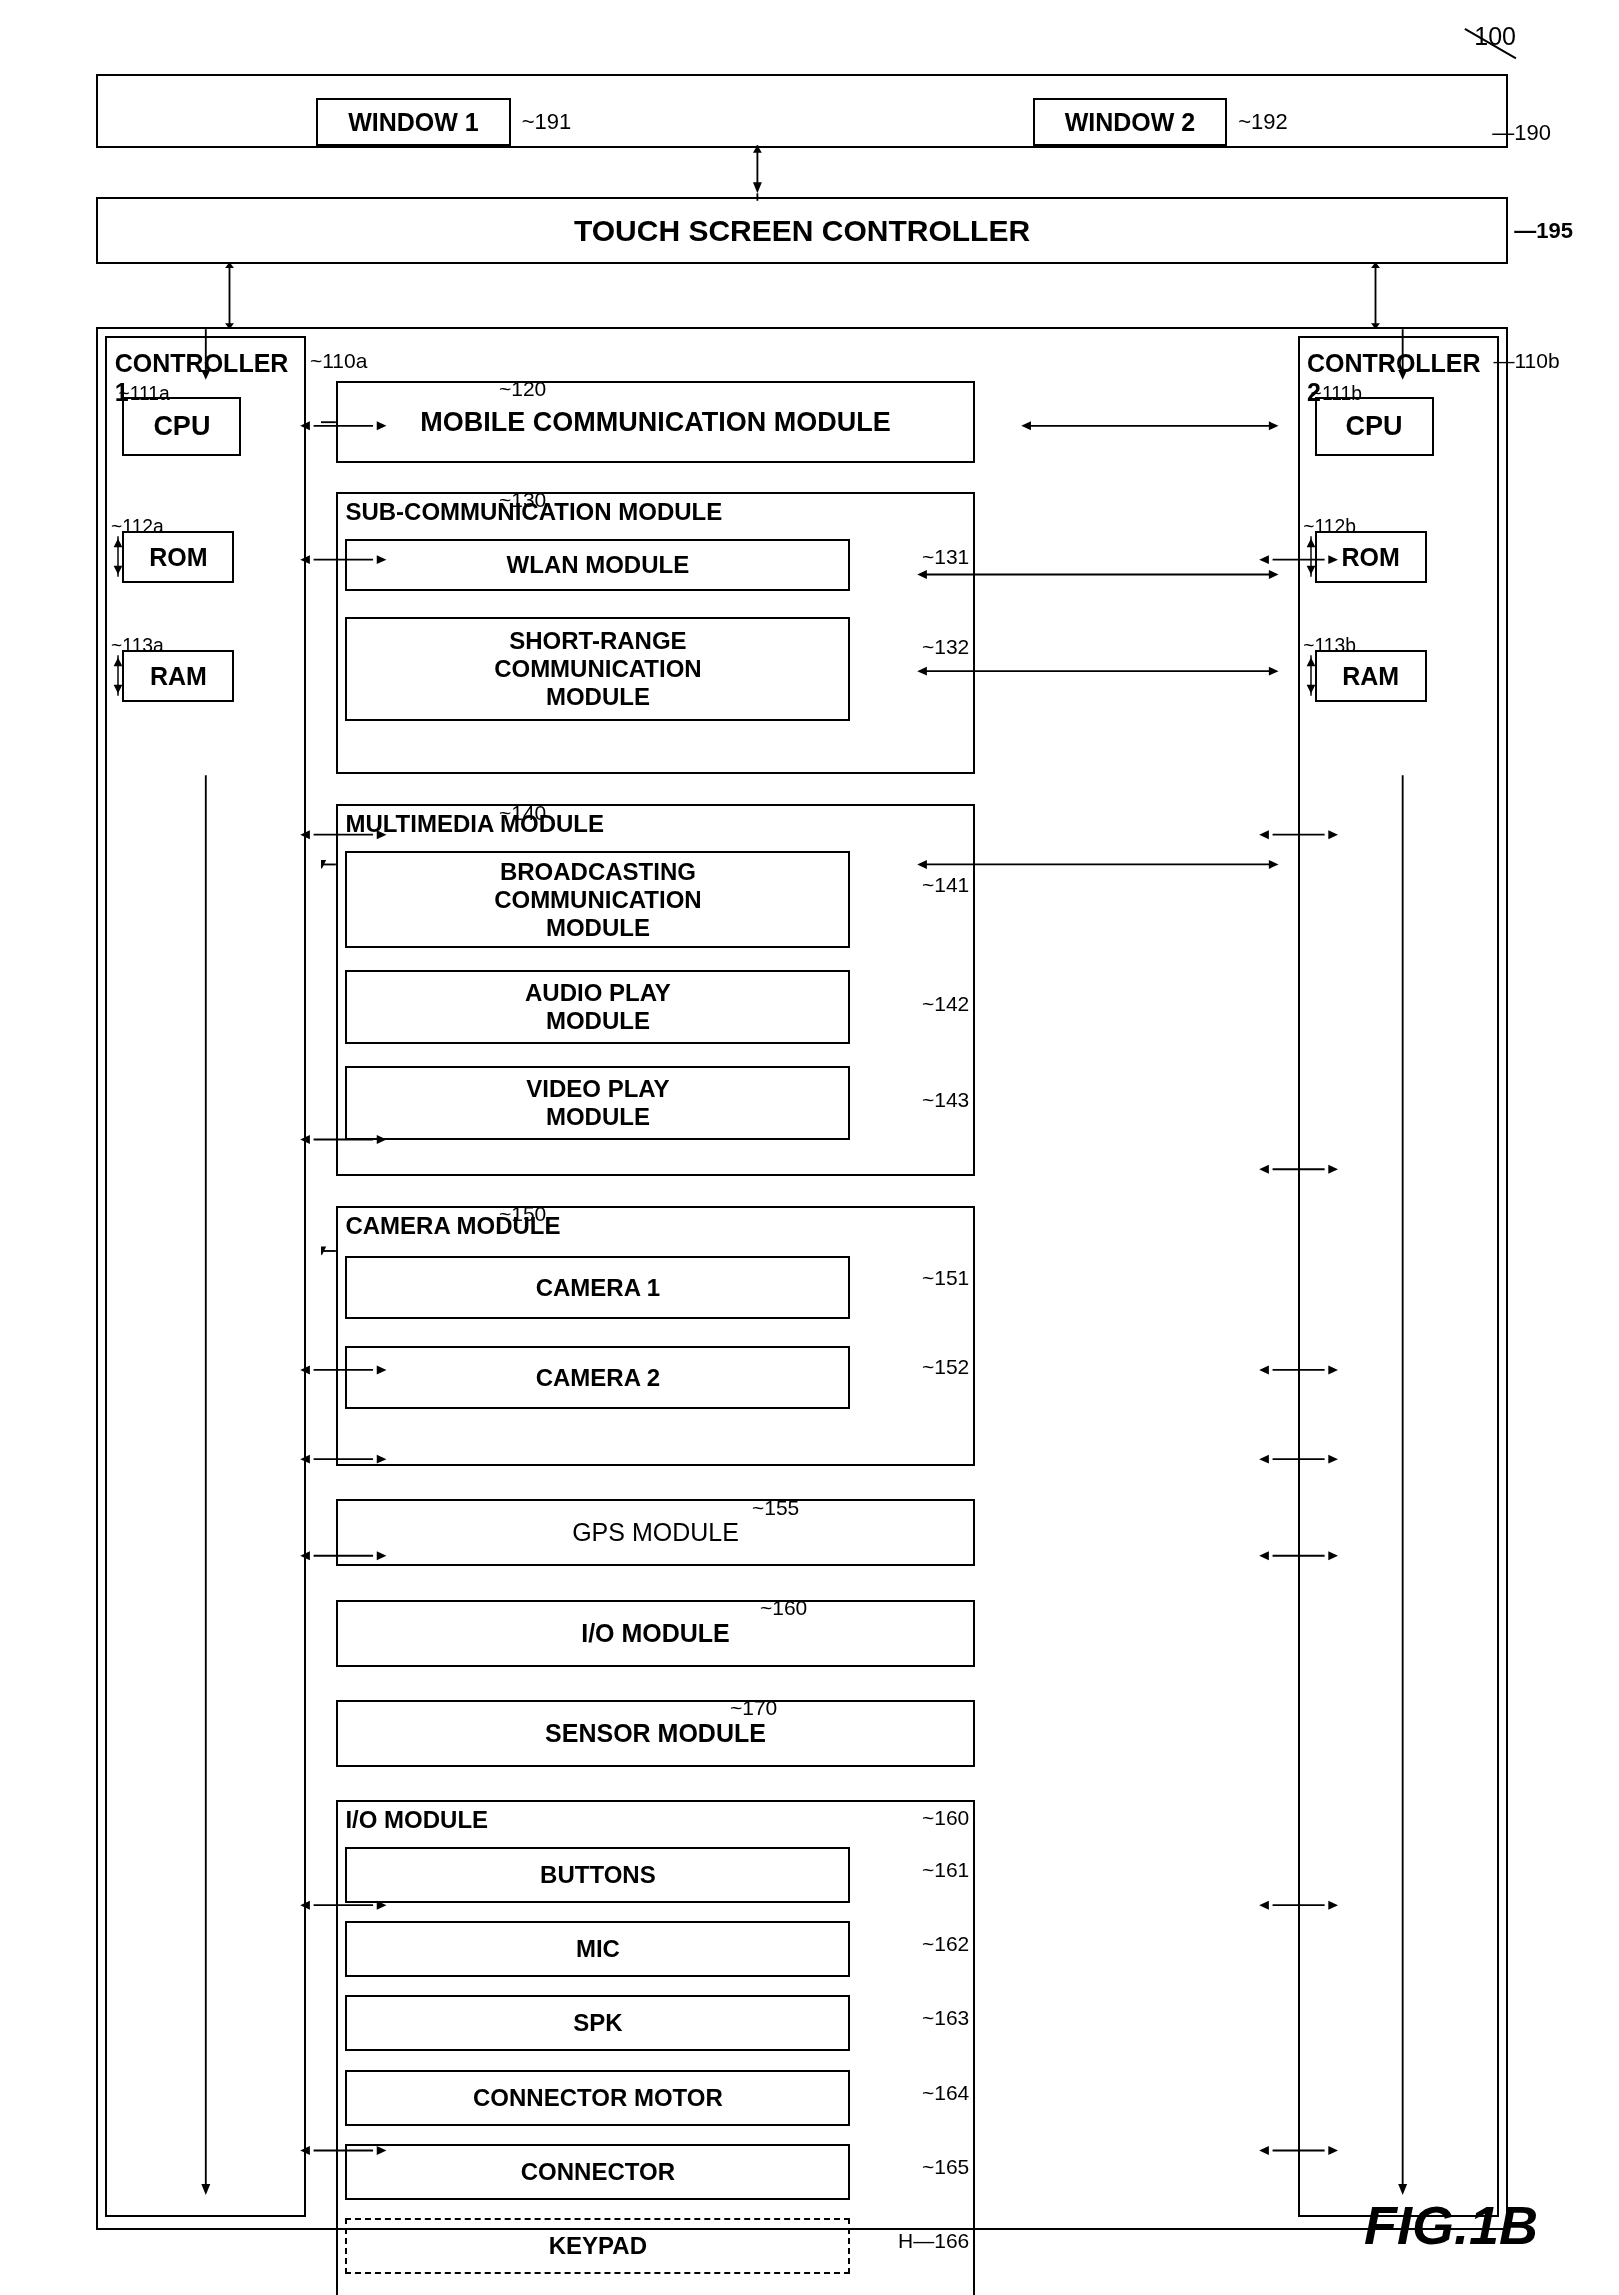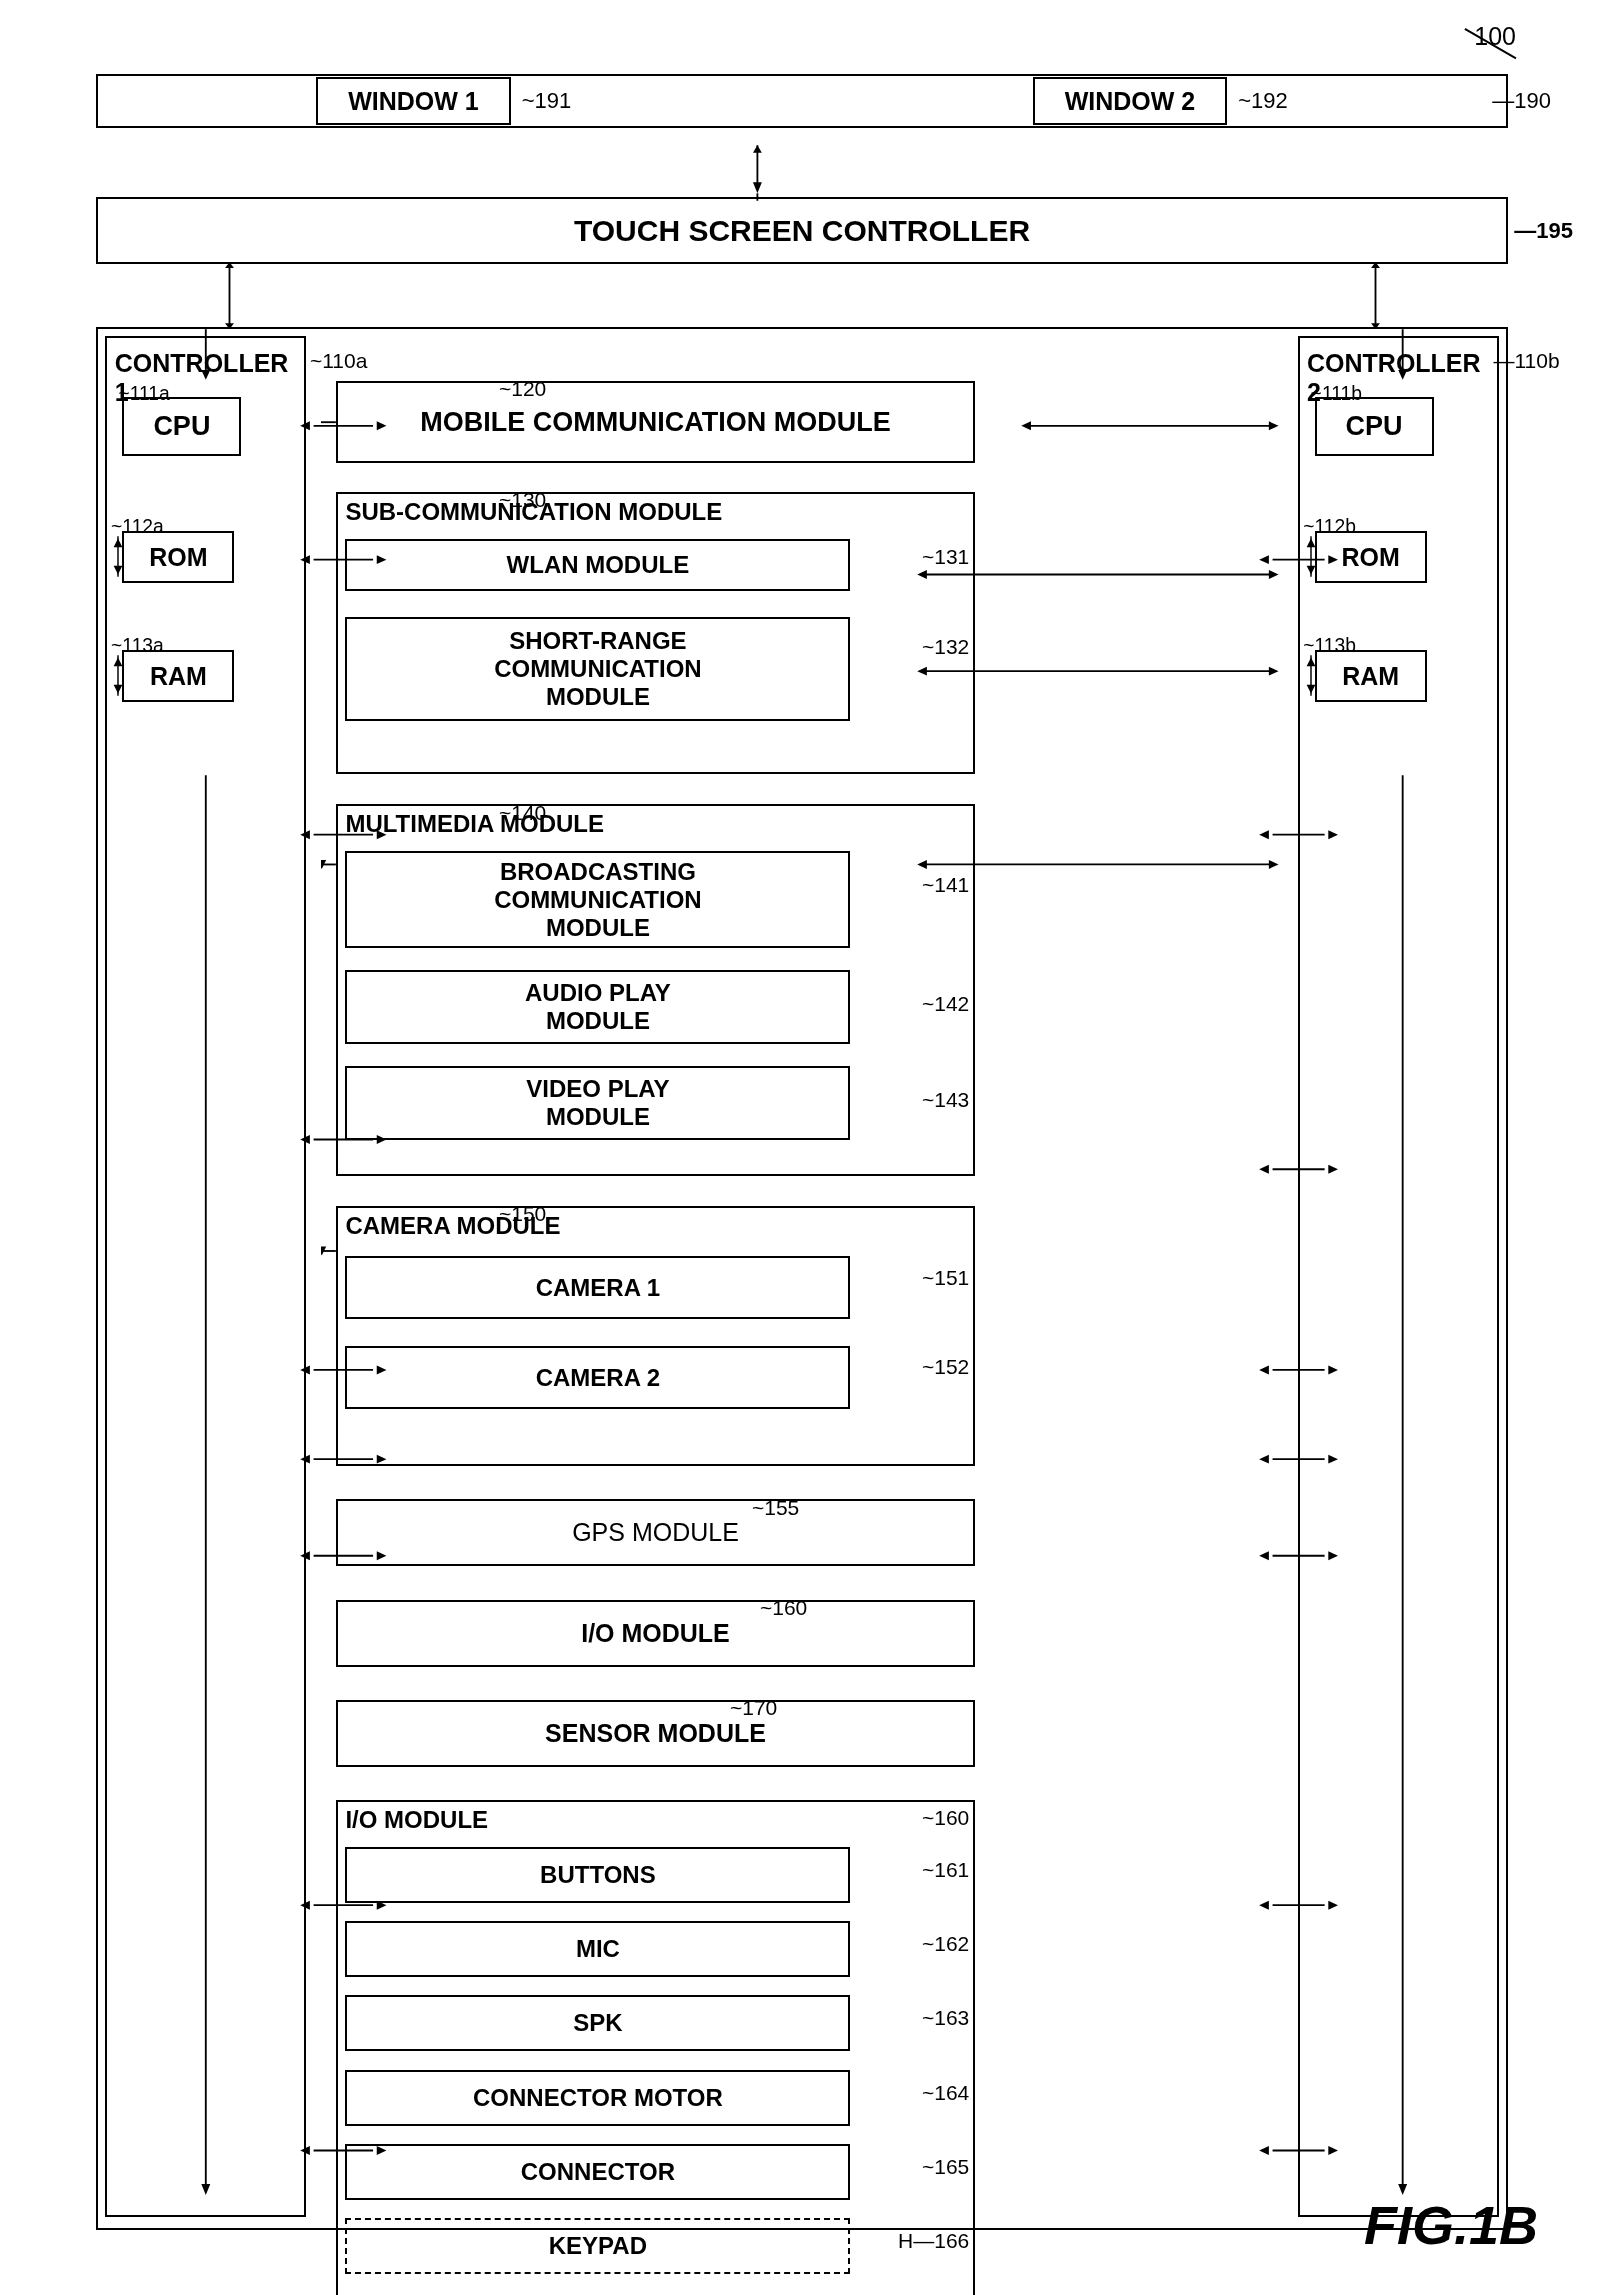--- a/index.html
+++ b/index.html
@@ -29,24 +29,24 @@
       font-weight: bold;
       font-style: italic;
     }
 
     
     .windows-bar {
       position: absolute;
       top: 59px;
       left: 74px;
       width: 1412px;
-      height: 54px;
+      height: 74px;
       border: 2.2px solid #000;
       display: flex;
-      align-items: center;
+      align-items: flex-end;
       justify-content: space-around;
     }
 
     .window-box {
       border: 2.2px solid #000;
       padding: 7.4px 30px;
       font-size: 25px;
       font-weight: bold;
     }
 

